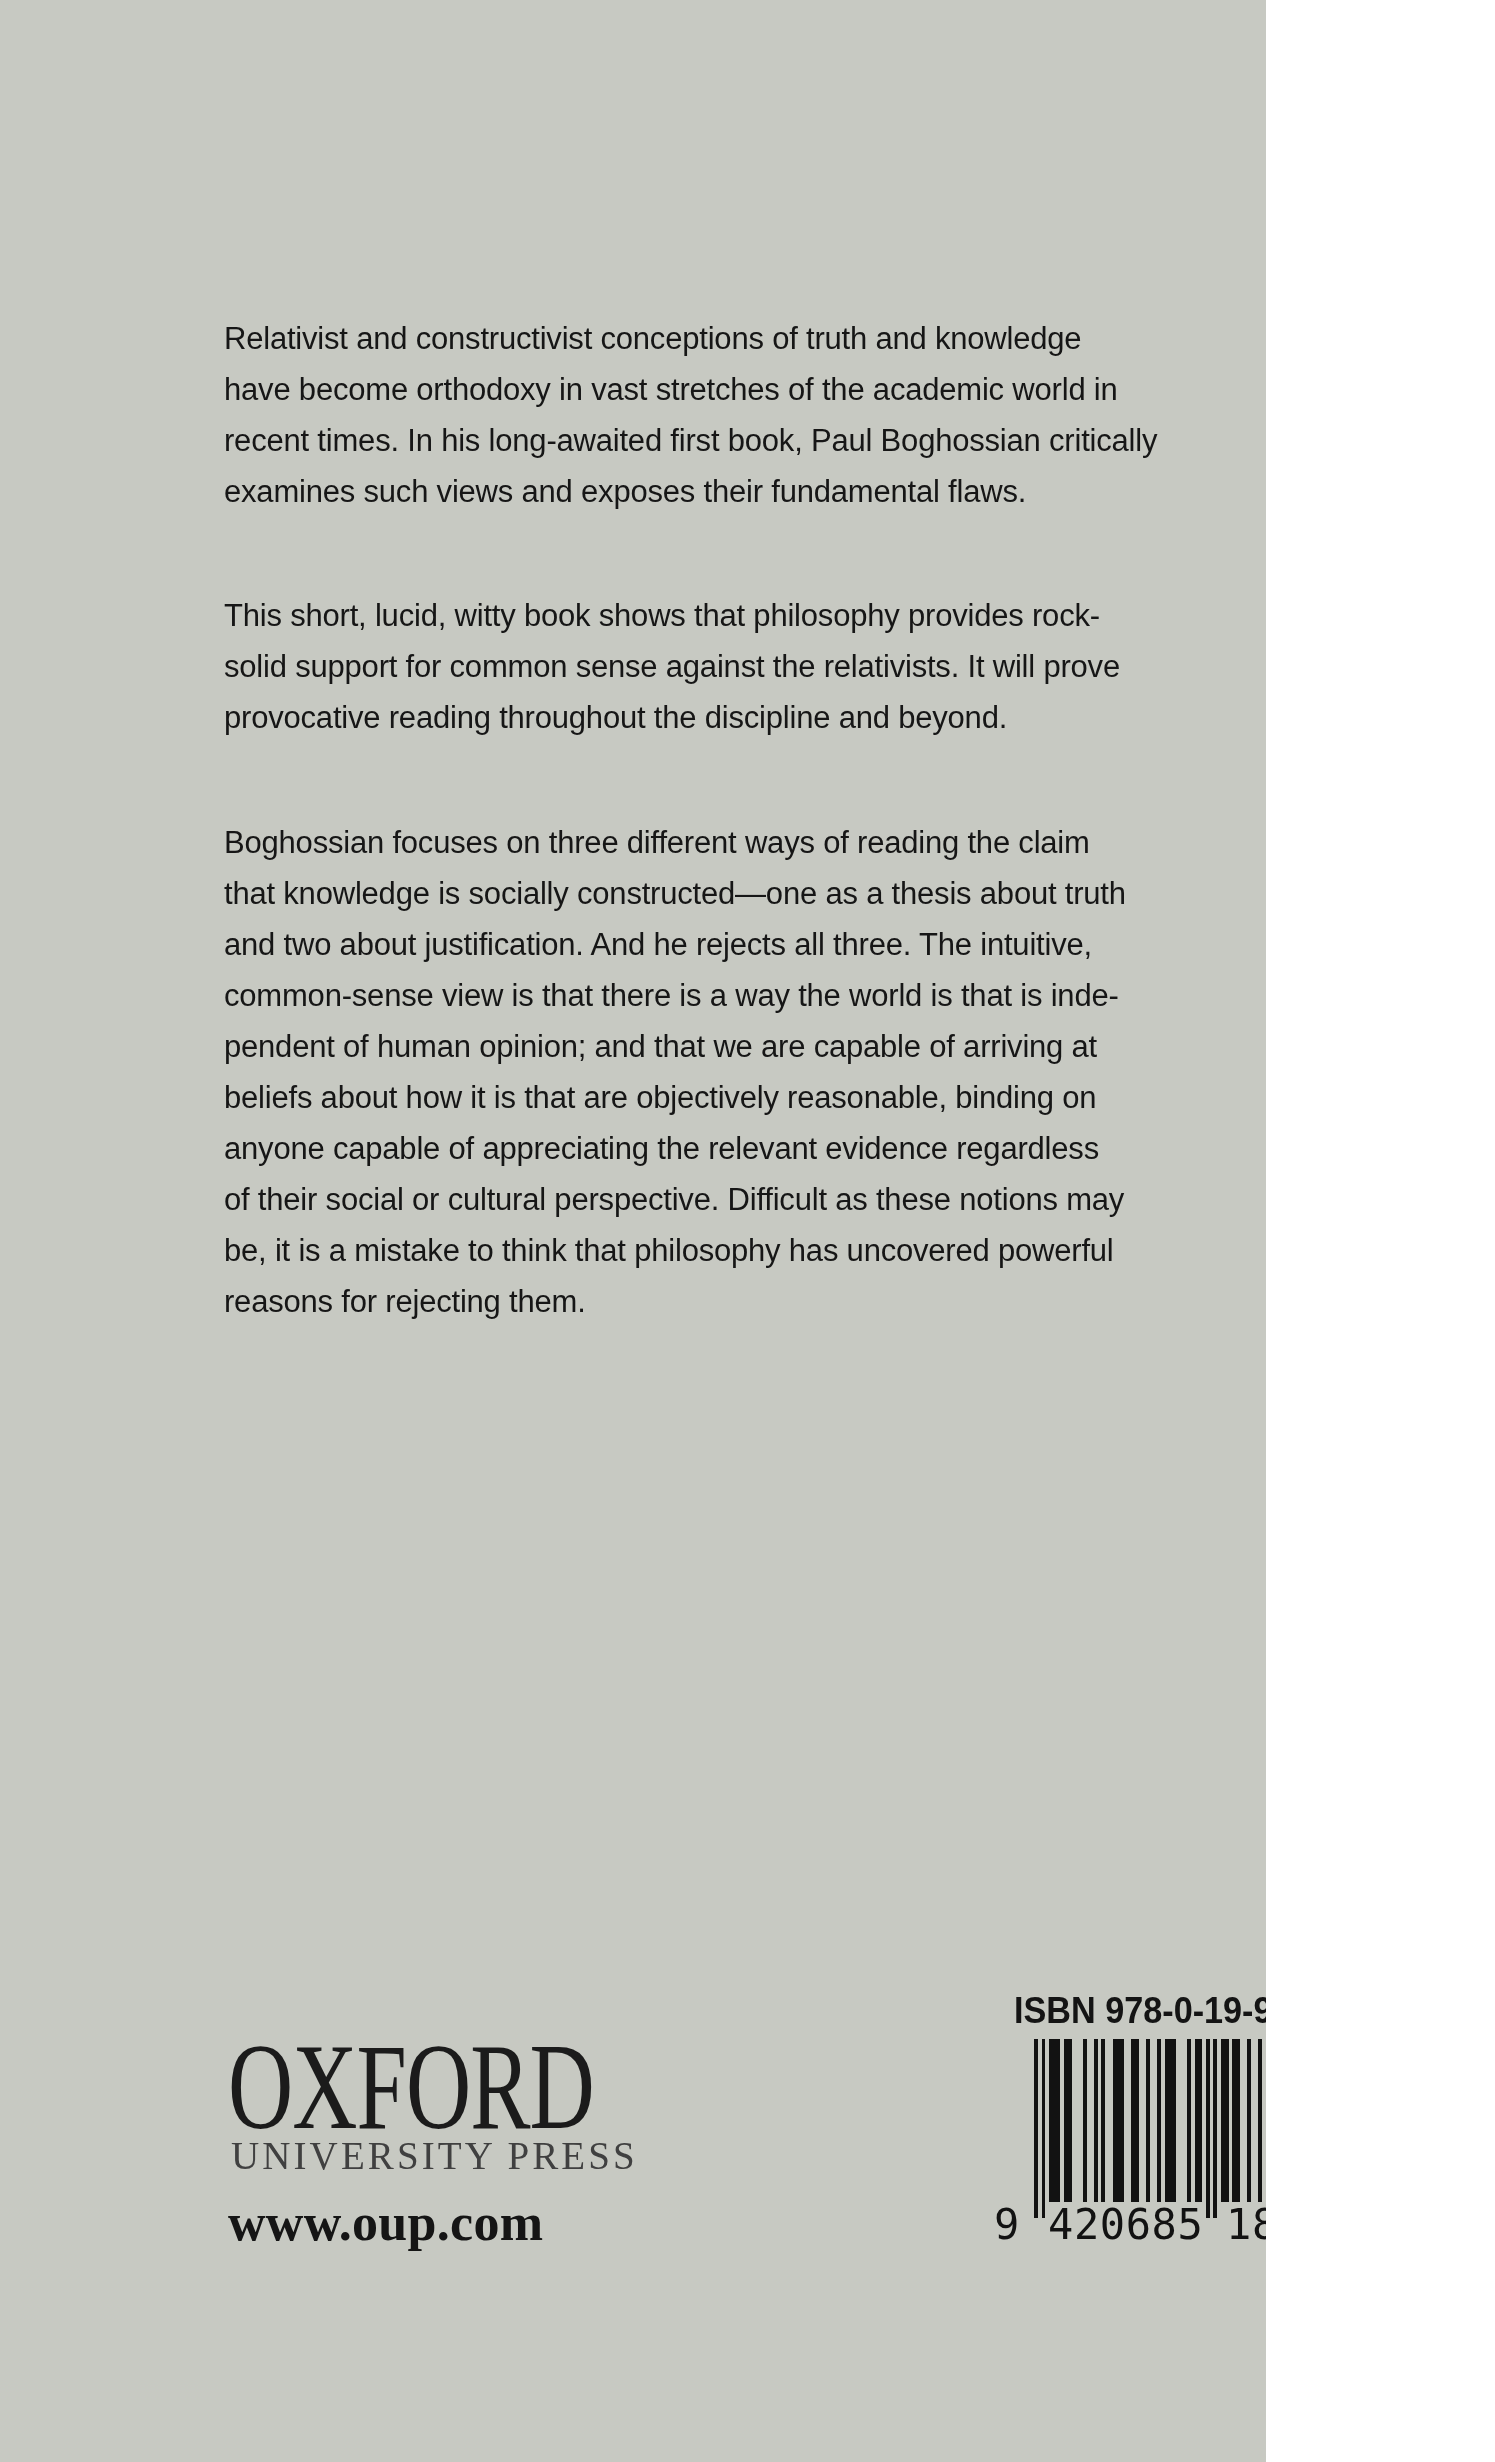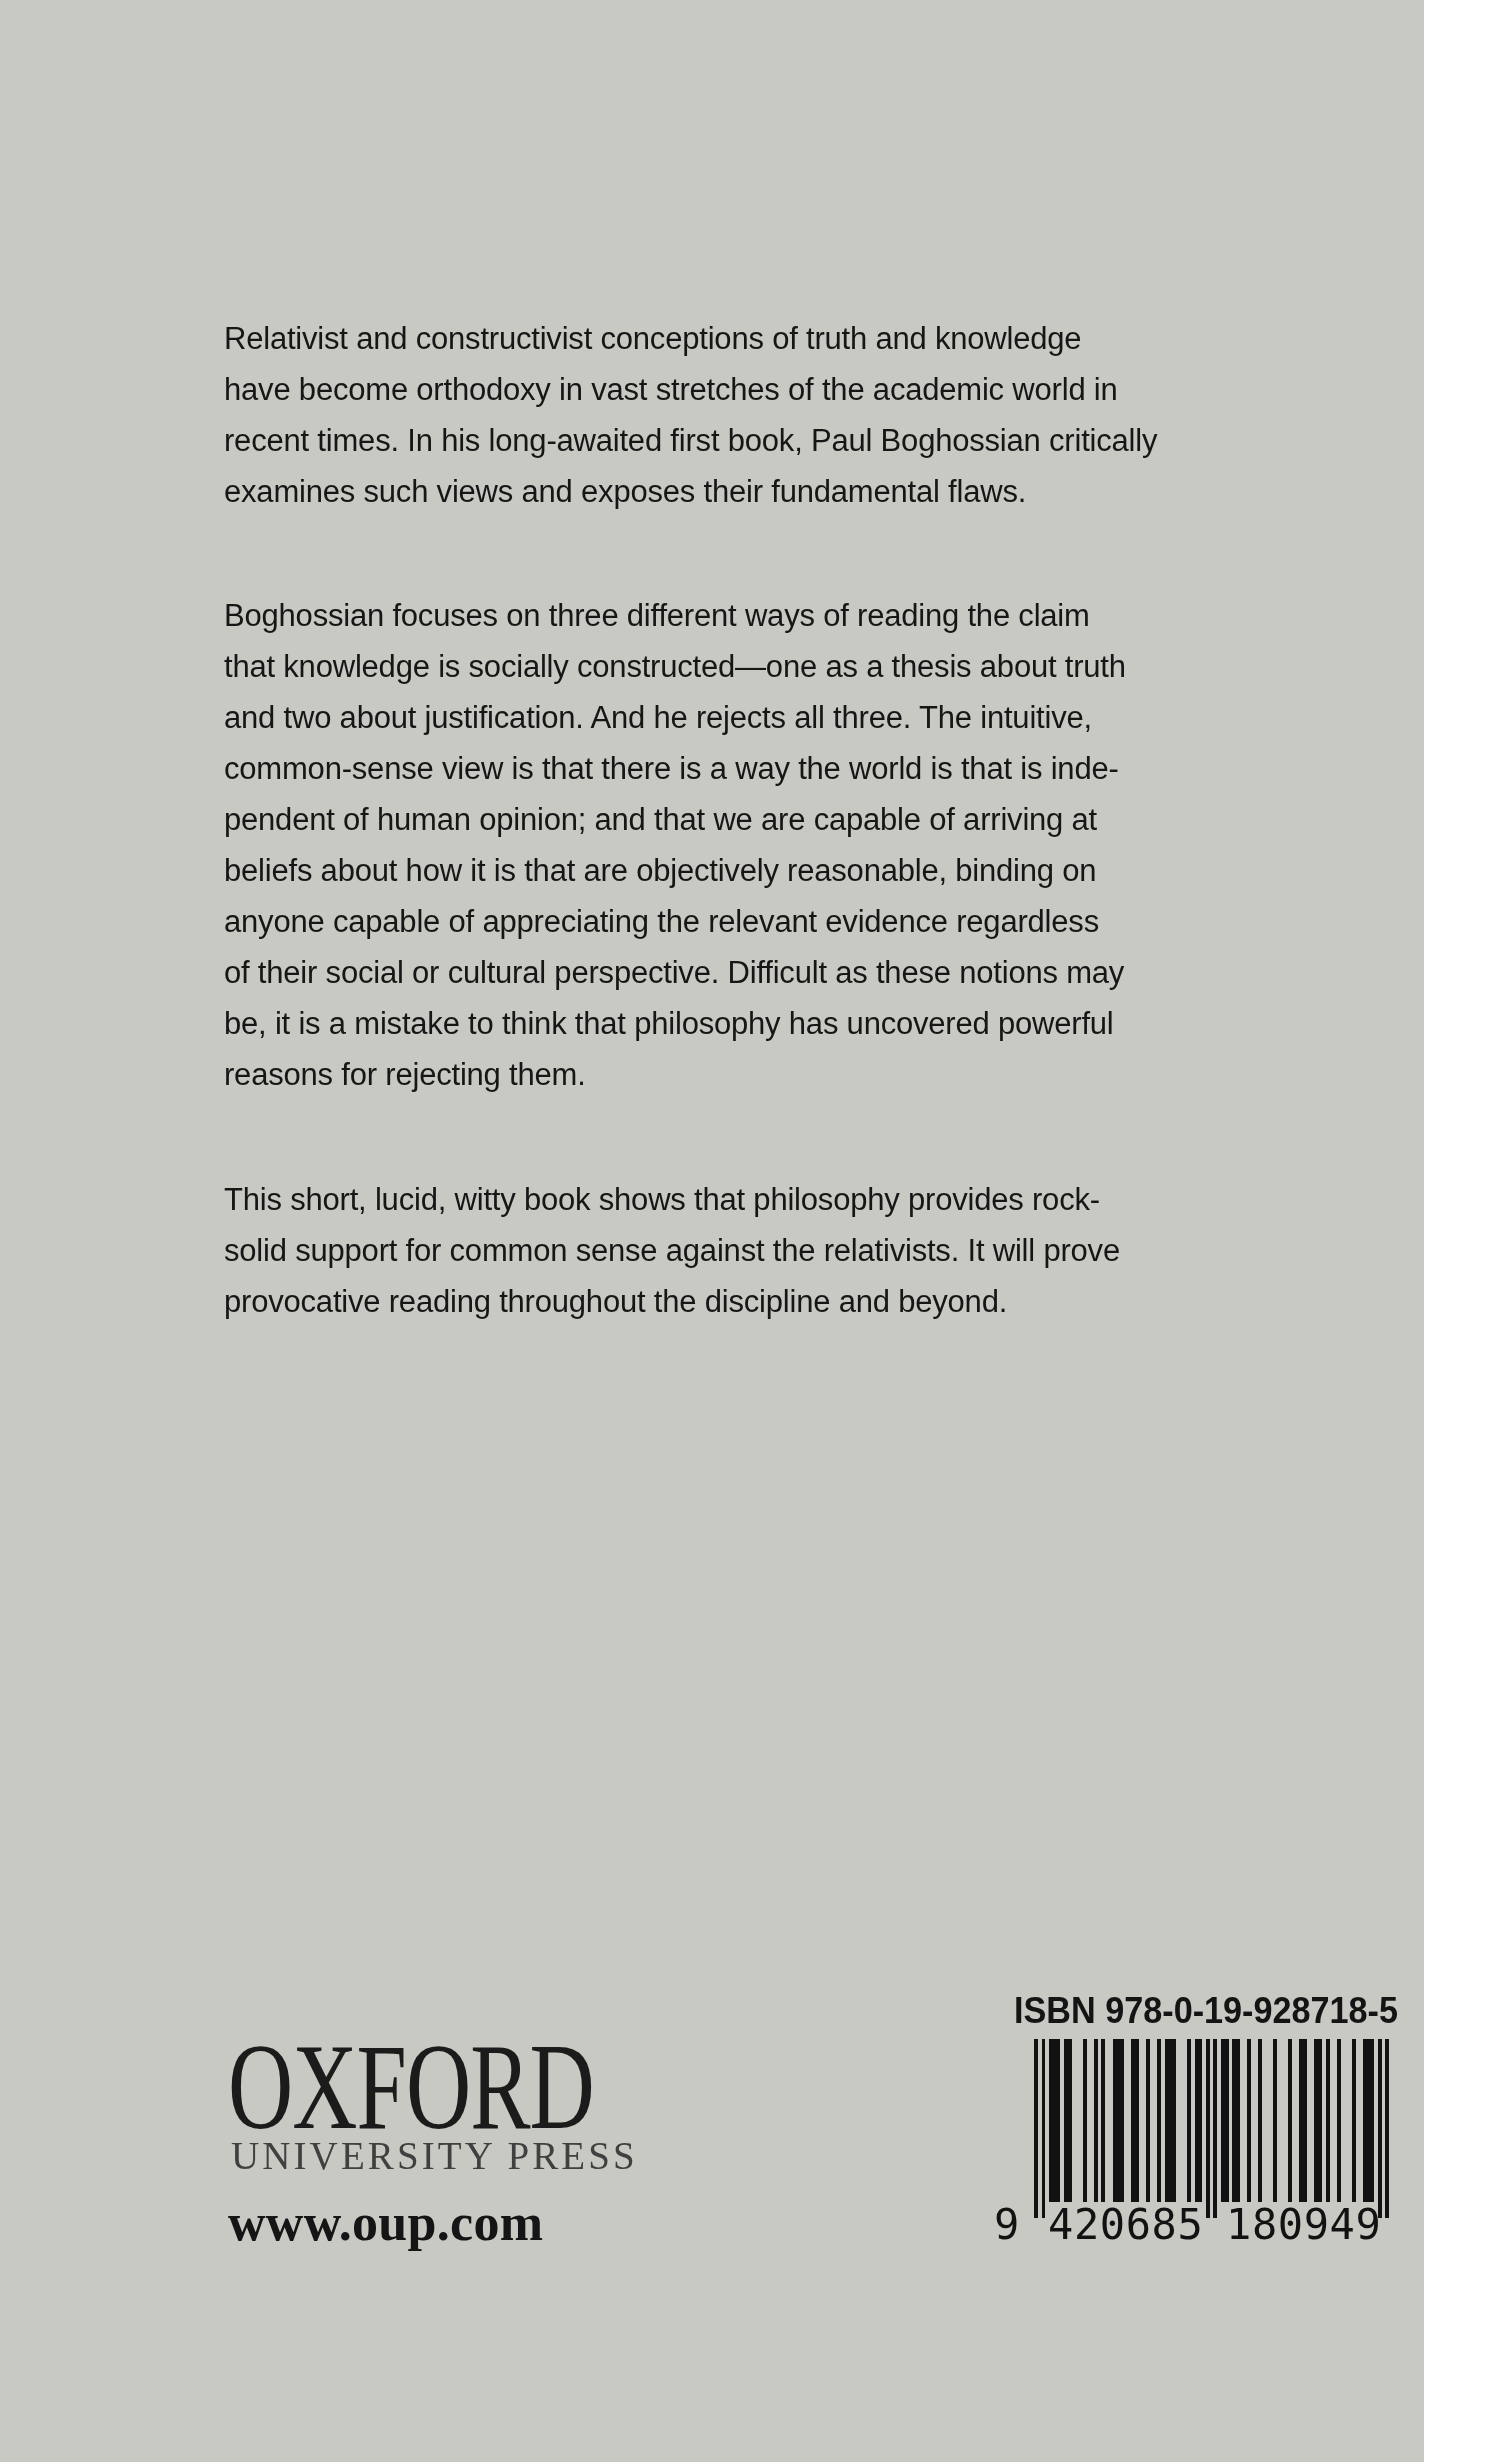--- a/index.html
+++ b/index.html
@@ -1,18 +1,18 @@
 <!DOCTYPE html>
 <html style="font-size:10px"><head>
 <meta charset="utf-8">
 <style>
   html,body{margin:0;padding:0;}
   #cover{
     position:relative;
-    width:1424px;height:2462px;
+    width:1266px;height:2462px;
     background:#c7c9c2;
     overflow:hidden;
     font-family:"Liberation Sans","DejaVu Sans",sans-serif;
   }
   .copy{
     position:absolute;
     left:224px;top:262px;width:1134px;
     color:#161616;
     font-size:31px;
     line-height:51px;
@@ -79,33 +79,33 @@
 </head>
 <body>
 
 <div id="cover">
 
   <div class="copy">
     <p class="para">Relativist and constructivist conceptions of truth and knowledge
 have become orthodoxy in vast stretches of the academic world in
 recent times. In his long-awaited first book, Paul Boghossian critically
 examines such views and exposes their fundamental flaws.</p>
+    <p class="para">This short, lucid, witty book shows that philosophy provides rock-
+solid support for common sense against the relativists. It will prove
+provocative reading throughout the discipline and beyond.</p>
     <p class="para">Boghossian focuses on three different ways of reading the claim
 that knowledge is socially constructed—one as a thesis about truth
 and two about justification. And he rejects all three. The intuitive,
 common-sense view is that there is a way the world is that is inde-
 pendent of human opinion; and that we are capable of arriving at
 beliefs about how it is that are objectively reasonable, binding on
 anyone capable of appreciating the relevant evidence regardless
 of their social or cultural perspective. Difficult as these notions may
 be, it is a mistake to think that philosophy has uncovered powerful
 reasons for rejecting them.</p>
-    <p class="para">This short, lucid, witty book shows that philosophy provides rock-
-solid support for common sense against the relativists. It will prove
-provocative reading throughout the discipline and beyond.</p>
   </div>
 
   <div class="oxford">OXFORD</div>
 
   <div class="univpress">UNIVERSITY PRESS</div>
 
   <div class="website">www.oup.com</div>
 
   <div class="isbn-label">ISBN 978-0-19-928718-5</div>
 

